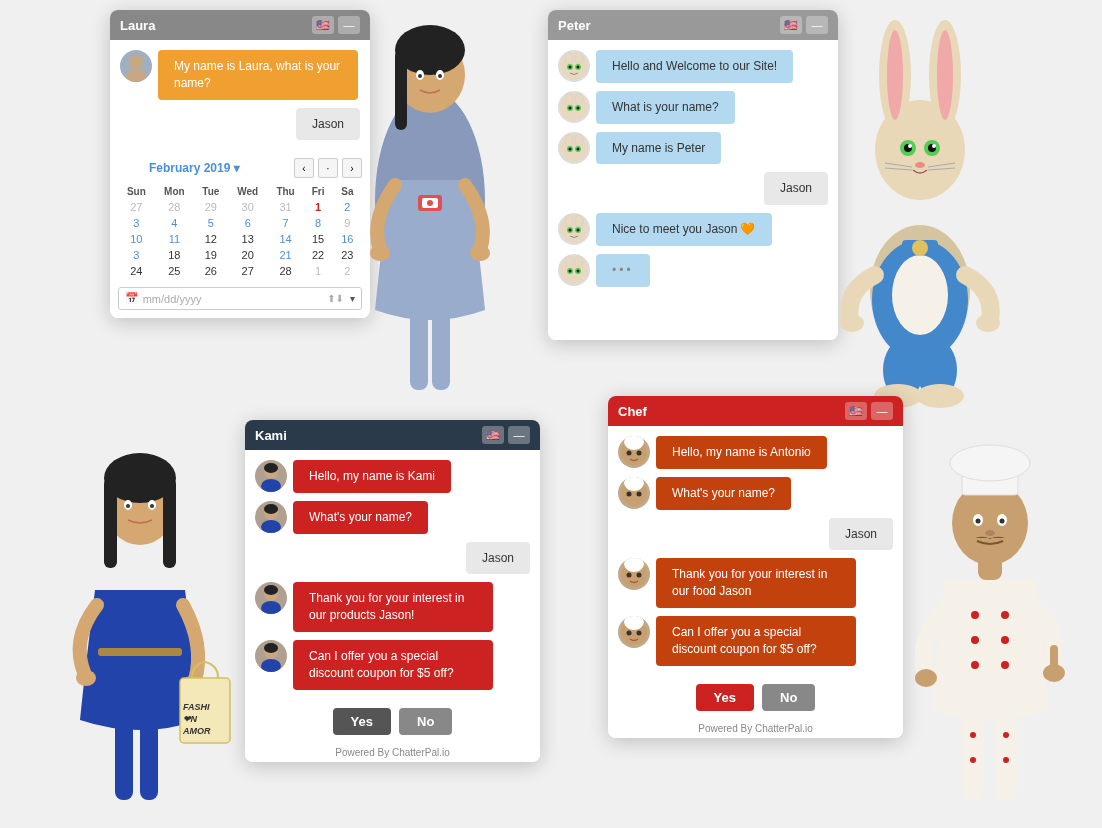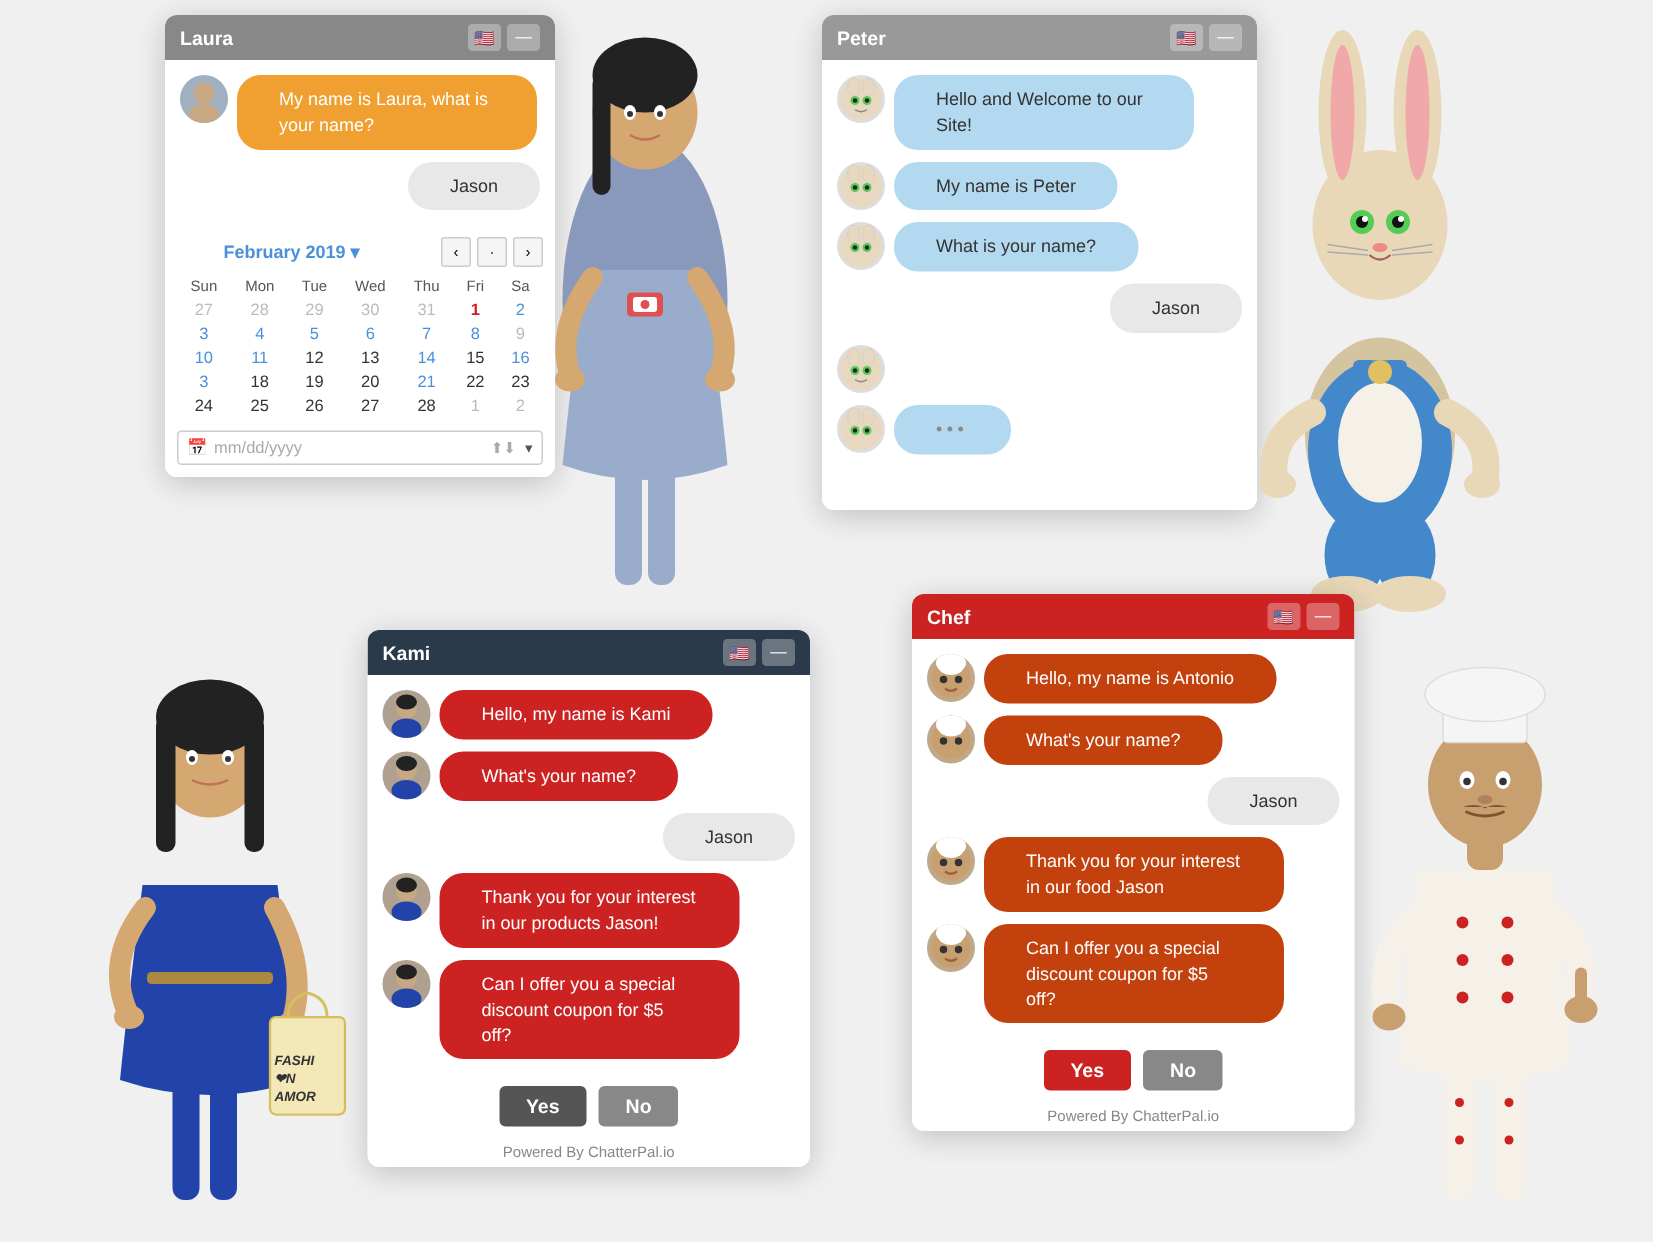--- a/index.html
+++ b/index.html
@@ -79,22 +79,22 @@
       background: #ccc;
       flex-shrink: 0;
       overflow: hidden;
       display: flex;
       align-items: center;
       justify-content: center;
       font-size: 14px;
     }
 
     .bubble {
-      padding: 8px 28px;
-      border-radius: 16px;
+      padding: 8px 16px;
+      border-radius: 4px;
       font-size: 12px;
       max-width: 200px;
       line-height: 1.4;
     }
 
     .bubble-blue { background: #b3d9f0; color: #333; }
     .bubble-orange { background: #f0a030; color: #fff; }
     .bubble-red { background: #cc2222; color: #fff; }
     .bubble-green { background: #c2410c; color: #fff; }
     .bubble-user { background: #e8e8e8; color: #333; }
@@ -151,21 +151,21 @@
     }
 
     .cal-grid {
       width: 100%;
       border-collapse: collapse;
       font-size: 11px;
     }
 
     .cal-grid th {
       color: #555;
-      font-weight: normal;
+      font-weight: bold;
       text-align: center;
       padding: 2px;
       font-size: 10px;
     }
 
     .cal-grid td {
       text-align: center;
       padding: 2px 3px;
       cursor: pointer;
       color: #333;
@@ -455,52 +455,53 @@
         <svg width="32" height="32" viewBox="0 0 32 32">
           <circle cx="16" cy="16" r="14" fill="#e8d8c0"></circle>
           <ellipse cx="11" cy="8" rx="4" ry="6" fill="#e8d8c0" stroke="#ccc" stroke-width="0.5"></ellipse>
           <ellipse cx="21" cy="8" rx="4" ry="6" fill="#e8d8c0" stroke="#ccc" stroke-width="0.5"></ellipse>
           <circle cx="12" cy="17" r="3" fill="#55cc55"></circle>
           <circle cx="20" cy="17" r="3" fill="#55cc55"></circle>
           <circle cx="12" cy="17" r="1.5" fill="#222"></circle>
           <circle cx="20" cy="17" r="1.5" fill="#222"></circle>
         </svg>
       </div>
-      <div class="bubble bubble-blue">My name is Peter</div>
+      <div class="bubble bubble-blue">What is your name?</div>
     </div>
     <div class="msg-row">
       <div class="avatar-sm" style="background:#ddd;">
         <svg width="32" height="32" viewBox="0 0 32 32">
           <circle cx="16" cy="16" r="14" fill="#e8d8c0"></circle>
           <ellipse cx="11" cy="8" rx="4" ry="6" fill="#e8d8c0" stroke="#ccc" stroke-width="0.5"></ellipse>
           <ellipse cx="21" cy="8" rx="4" ry="6" fill="#e8d8c0" stroke="#ccc" stroke-width="0.5"></ellipse>
           <circle cx="12" cy="17" r="3" fill="#55cc55"></circle>
           <circle cx="20" cy="17" r="3" fill="#55cc55"></circle>
           <circle cx="12" cy="17" r="1.5" fill="#222"></circle>
           <circle cx="20" cy="17" r="1.5" fill="#222"></circle>
         </svg>
       </div>
-      <div class="bubble bubble-blue">What is your name?</div>
+      <div class="bubble bubble-blue">My name is Peter</div>
     </div>
     <div class="msg-row user">
       <div class="bubble bubble-user">Jason</div>
     </div>
     <div class="msg-row">
       <div class="avatar-sm" style="background:#ddd;">
         <svg width="32" height="32" viewBox="0 0 32 32">
           <circle cx="16" cy="16" r="14" fill="#e8d8c0"></circle>
           <ellipse cx="11" cy="8" rx="4" ry="6" fill="#e8d8c0" stroke="#ccc" stroke-width="0.5"></ellipse>
           <ellipse cx="21" cy="8" rx="4" ry="6" fill="#e8d8c0" stroke="#ccc" stroke-width="0.5"></ellipse>
           <circle cx="12" cy="17" r="3" fill="#55cc55"></circle>
           <circle cx="20" cy="17" r="3" fill="#55cc55"></circle>
           <circle cx="12" cy="17" r="1.5" fill="#222"></circle>
           <circle cx="20" cy="17" r="1.5" fill="#222"></circle>
           <path d="M12 23 Q16 26 20 23" stroke="#888" stroke-width="1" fill="none"></path>
         </svg>
       </div>
+      <div class="bubble bubble-blue">Nice to meet you Jason 🧡</div>
     </div>
     <div class="msg-row">
       <div class="avatar-sm" style="background:#ddd;">
         <svg width="32" height="32" viewBox="0 0 32 32">
           <circle cx="16" cy="16" r="14" fill="#e8d8c0"></circle>
           <ellipse cx="11" cy="8" rx="4" ry="6" fill="#e8d8c0" stroke="#ccc" stroke-width="0.5"></ellipse>
           <ellipse cx="21" cy="8" rx="4" ry="6" fill="#e8d8c0" stroke="#ccc" stroke-width="0.5"></ellipse>
           <circle cx="12" cy="17" r="3" fill="#55cc55"></circle>
           <circle cx="20" cy="17" r="3" fill="#55cc55"></circle>
           <circle cx="12" cy="17" r="1.5" fill="#222"></circle>

